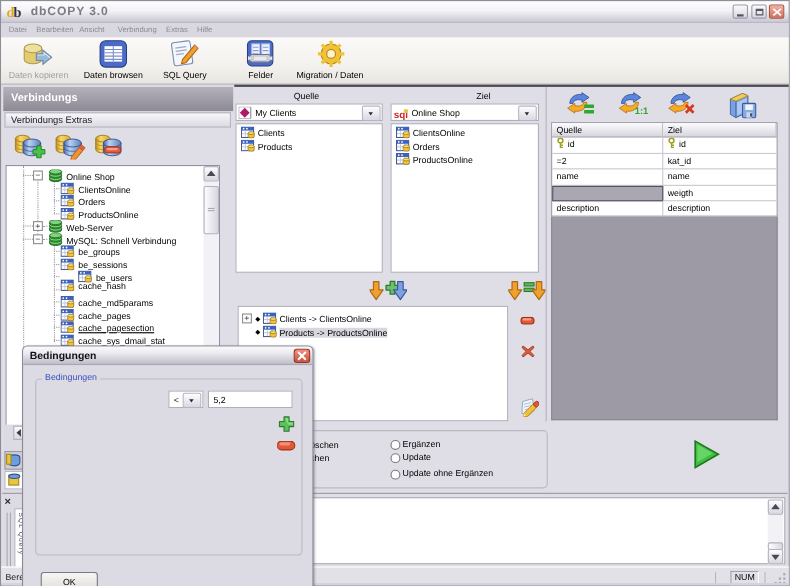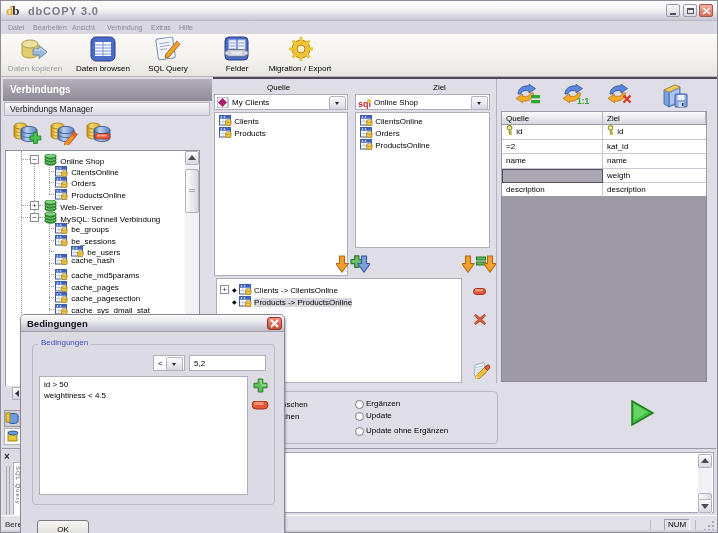--- a/index.html
+++ b/index.html
@@ -135,26 +135,26 @@
 <div class="tblabel" style="left:237px;">Felder</div>
 <div class="abs" style="left:288px;top:36px;width:26px;height:26px;">
   <svg width="26" height="26">
     <circle cx="13" cy="13" r="9" fill="#f2c235" stroke="#b08418"></circle>
     <circle cx="13" cy="13" r="4" fill="#fdf2cc" stroke="#b08418"></circle>
     <g stroke="#f2c235" stroke-width="3">
       <path d="M13 1 v5 M13 20 v5 M1 13 h5 M20 13 h5 M4.5 4.5 l3.5 3.5 M18 18 l3.5 3.5 M21.5 4.5 L18 8 M8 18 l-3.5 3.5"></path>
     </g>
   </svg>
 </div>
-<div class="tblabel" style="left:300px;">Migration / Export</div>
+<div class="tblabel" style="left:300px;">Migration / Daten</div>
 
 <div class="abs" style="left:213px;top:77px;width:504px;height:2px;background:#4c4a55;"></div>
 
 <div class="lp-header">Verbindungs</div>
-<div class="vm-bar">Verbindungs Manager</div>
+<div class="vm-bar">Verbindungs Extras</div>
 
 <div class="abs" style="left:13px;top:121px;width:110px;height:24px;">
   <svg width="110" height="24">
     <defs>
       <linearGradient id="gy" x1="0" x2="1">
         <stop offset="0" stop-color="#c89020"></stop>
           <stop offset="0.35" stop-color="#f8d868"></stop>
           <stop offset="1" stop-color="#d8a830"></stop>
       </linearGradient>
       <linearGradient id="gb" x1="0" x2="1">
@@ -315,21 +315,21 @@
         <ellipse cx="9.3" cy="6" rx="2.8" ry="1.3" fill="#f6dc7a" stroke="#a07818" stroke-width="0.7"></ellipse>
       </svg> <span style="margin-left:1px;">cache_pages</span></div>
     <div class="trow" style="left:49px;top:141px;"><svg width="13" height="11" style="vertical-align:-2px;">
         <rect x="0.5" y="0.5" width="11" height="9.5" fill="#fff" stroke="#4a5a8a"></rect>
         <rect x="0.5" y="0.5" width="11" height="3.2" fill="#3a62c0"></rect>
         <path d="M1 6.5 h10 M4 4 v5.5 M8 4 v5.5" stroke="#b8c4dc" stroke-width="0.8" fill="none"></path>
         <circle cx="2.5" cy="2" r="0.8" fill="#fff"></circle>
         <circle cx="5.5" cy="2" r="0.8" fill="#fff"></circle>
         <path d="M6.5 6 v3.2 a2.8 1.3 0 0 0 5.6 0 v-3.2" fill="#eec63e" stroke="#a07818" stroke-width="0.7"></path>
         <ellipse cx="9.3" cy="6" rx="2.8" ry="1.3" fill="#f6dc7a" stroke="#a07818" stroke-width="0.7"></ellipse>
-      </svg> <span style="margin-left:1px;">cache_pagesection</span></div>
+      </svg> <span style="margin-left:1px;text-decoration:underline;">cache_pagesection</span></div>
     <div class="trow" style="left:49px;top:152.5px;"><svg width="13" height="11" style="vertical-align:-2px;">
         <rect x="0.5" y="0.5" width="11" height="9.5" fill="#fff" stroke="#4a5a8a"></rect>
         <rect x="0.5" y="0.5" width="11" height="3.2" fill="#3a62c0"></rect>
         <path d="M1 6.5 h10 M4 4 v5.5 M8 4 v5.5" stroke="#b8c4dc" stroke-width="0.8" fill="none"></path>
         <circle cx="2.5" cy="2" r="0.8" fill="#fff"></circle>
         <circle cx="5.5" cy="2" r="0.8" fill="#fff"></circle>
         <path d="M6.5 6 v3.2 a2.8 1.3 0 0 0 5.6 0 v-3.2" fill="#eec63e" stroke="#a07818" stroke-width="0.7"></path>
         <ellipse cx="9.3" cy="6" rx="2.8" ry="1.3" fill="#f6dc7a" stroke="#a07818" stroke-width="0.7"></ellipse>
       </svg> <span style="margin-left:1px;">cache_sys_dmail_stat</span></div>
   </div>
@@ -383,21 +383,21 @@
 </div>
 <div class="combo" style="left:355px;top:94px;width:135px;">
   <svg class="abs" style="left:2px;top:2px;" width="14" height="12">
     <text x="0" y="10" font-size="9" font-weight="bold" fill="#c42828" font-family="Liberation Sans">sql</text>
     <circle cx="11" cy="4" r="2" fill="#e8c53a"></circle>
   </svg>
   <div class="ctext" style="left:18px;">Online Shop</div>
   <div class="arr"></div>
 </div>
 
-<div class="lbox" style="left:214px;top:112px;width:134px;height:164px;" id="lb1">
+<div class="lbox" style="left:214px;top:112px;width:134px;height:136px;" id="lb1">
     <div class="trow" style="left:4px;top:2px;"><svg width="13" height="11" style="vertical-align:-2px;">
         <rect x="0.5" y="0.5" width="11" height="9.5" fill="#fff" stroke="#4a5a8a"></rect>
         <rect x="0.5" y="0.5" width="11" height="3.2" fill="#3a62c0"></rect>
         <path d="M1 6.5 h10 M4 4 v5.5 M8 4 v5.5" stroke="#b8c4dc" stroke-width="0.8" fill="none"></path>
         <circle cx="2.5" cy="2" r="0.8" fill="#fff"></circle>
         <circle cx="5.5" cy="2" r="0.8" fill="#fff"></circle>
         <path d="M6.5 6 v3.2 a2.8 1.3 0 0 0 5.6 0 v-3.2" fill="#eec63e" stroke="#a07818" stroke-width="0.7"></path>
         <ellipse cx="9.3" cy="6" rx="2.8" ry="1.3" fill="#f6dc7a" stroke="#a07818" stroke-width="0.7"></ellipse>
       </svg> Clients</div>
     <div class="trow" style="left:4px;top:14px;"><svg width="13" height="11" style="vertical-align:-2px;">
@@ -610,24 +610,20 @@
         </svg>
     </div>
   </div>
   <div class="gbox" style="left:11px;top:29px;width:241px;height:159px;"></div>
   <div class="abs" style="left:17px;top:23px;background:#dcdae2;padding:0 3px;font-size:8px;color:#3a50c0;">Bedingungen</div>
   <div class="combo" style="left:132px;top:40px;width:32px;">
     <div class="ctext" style="left:4px;">&lt;</div>
     <div class="arr"></div>
   </div>
   <div class="abs" style="left:168px;top:40px;width:77px;height:16px;background:#fff;border:1px solid #b0aeba;box-sizing:border-box;font-size:8px;line-height:15px;padding-left:4px;">5,2</div>
-  <div class="lbox" style="left:18px;top:61px;width:209px;height:119px;">
-    <div style="position:absolute;left:4px;top:3px;font-size:8px;">id &gt; 50</div>
-    <div style="position:absolute;left:4px;top:14px;font-size:8px;">weightiness &lt; 4.5</div>
-  </div>
   <div class="abs" style="left:232px;top:63px;">
     <svg width="15" height="15">
         <path d="M5.2 1 h4.6 v4.2 h4.2 v4.6 h-4.2 v4.2 h-4.6 v-4.2 h-4.2 v-4.6 h4.2 z" fill="#5cc05c" stroke="#2d7a2d" stroke-width="1" stroke-linejoin="round"></path>
         <path d="M6 2 h3 v4.2 h4.2 v2 h-4.2 z" fill="#8ad88a"></path>
       </svg>
   </div>
   <div class="abs" style="left:231px;top:86px;">
     <svg width="17" height="9">
         <rect x="0" y="0" width="16" height="8" rx="4" fill="#e05838" stroke="#a03018"></rect>
         <rect x="2" y="1" width="10" height="3" rx="1.5" fill="#f0907a"></rect>

